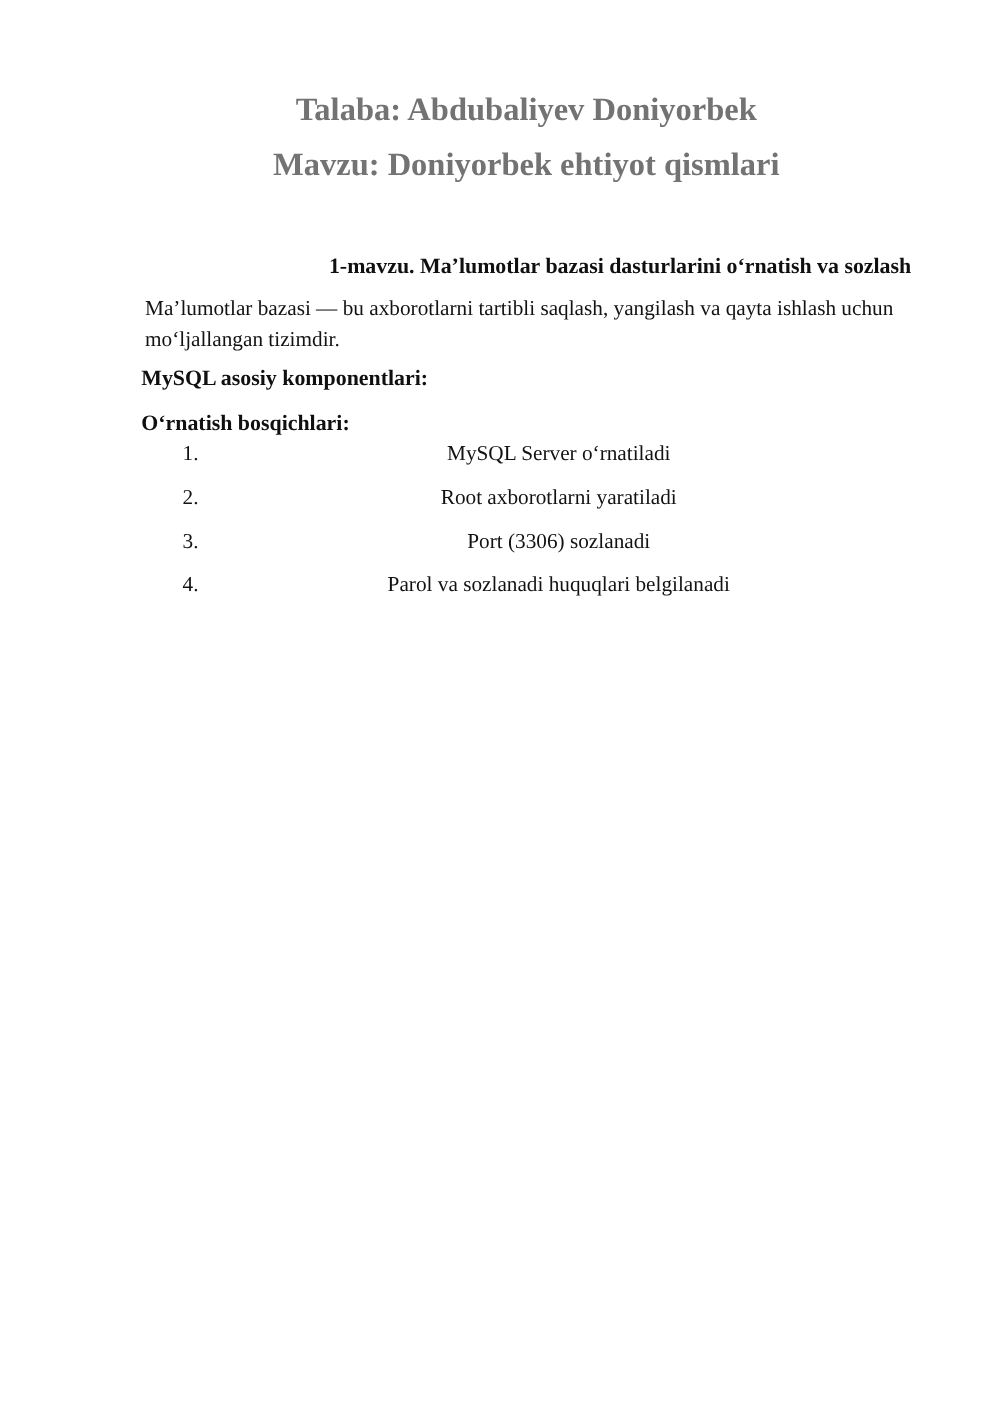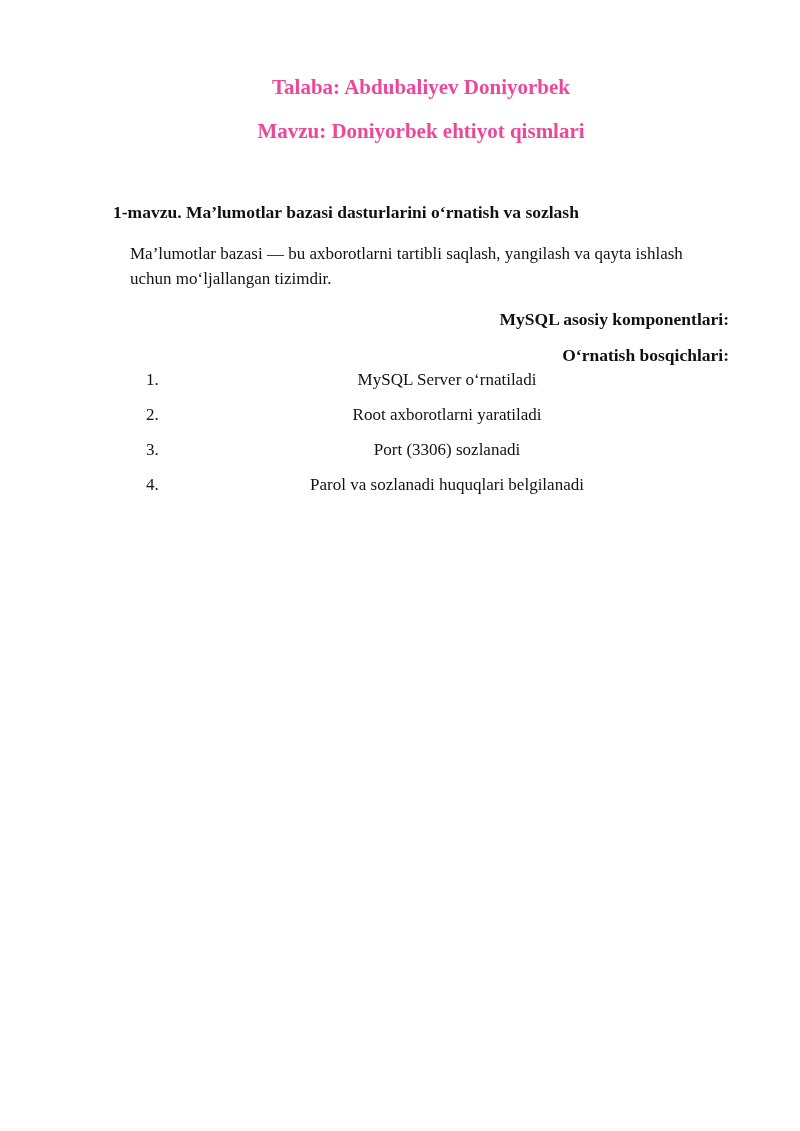--- a/index.html
+++ b/index.html
@@ -17,47 +17,47 @@
     width: 800px;
     height: 1131px;
     background: #ffffff;
     padding: 74px 71px 0 113px;
     font-family: "Liberation Serif", serif;
     color: #121212;
     font-size: 17px;
   }
   .doc-title {
     text-align: center;
-    font-size: 21px;
+    font-size: 26px;
     font-weight: 700;
     line-height: 27px;
     margin: 0;
-    color: #ec4899;
+    color: #737373;
   }
   .doc-title.first {
     margin-bottom: 17px;
   }
   .section-heading {
     font-size: 17.5px;
     font-weight: 700;
     line-height: 23px;
     margin: 56px 0 10px 0;
     color: #101010;
+    text-align: right;
   }
   .body-paragraph {
-    margin: 17px;
+    margin: 3px;
     line-height: 25px;
   }
   .sub-heading {
     font-size: 17.5px;
     font-weight: 700;
     line-height: 23px;
     margin: 7px 0 13px 0;
     color: #101010;
-    text-align: right;
   }
   .sub-heading.steps {
     margin-top: 6px;
     margin-bottom: 0;
     font-family: Liberation Serif, serif;
   }
   ul.bullet-list, ol.number-list {
     margin: 0;
     padding: 0 0 0 50px;
   }

